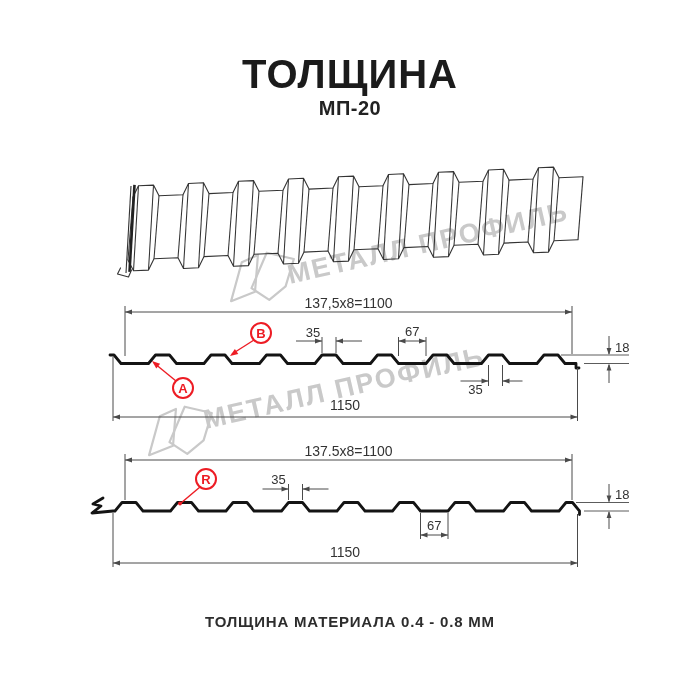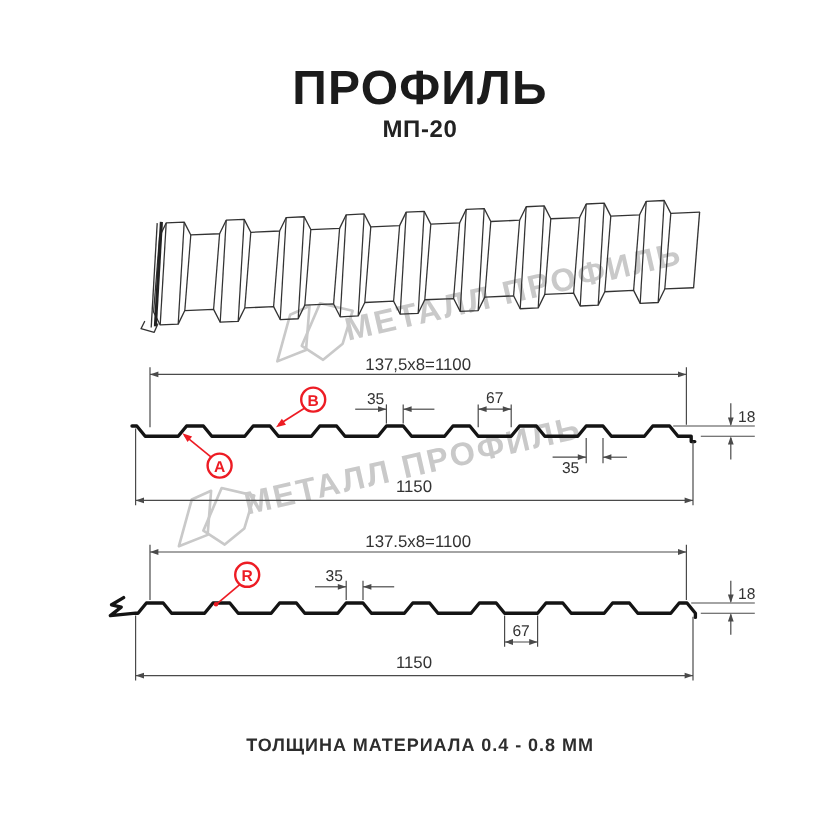--- a/index.html
+++ b/index.html
@@ -10,21 +10,21 @@
   .subtitle{position:absolute;top:97px;left:0;width:700px;text-align:center;
             font-size:20px;font-weight:bold;letter-spacing:0.5px;color:#222222;}
   .footer{position:absolute;top:613px;left:0;width:700px;text-align:center;
           font-size:15px;font-weight:bold;letter-spacing:0.8px;color:#2d2d2d;}
   #drawing{position:absolute;left:0;top:0;font-family:"Liberation Sans",sans-serif;}
 </style>
 </head>
 <body>
 
 <div class="canvas">
-  <div class="title">ПРОФИЛЬ</div>
+  <div class="title">ТОЛЩИНА</div>
   <div class="subtitle">МП-20</div>
   <svg id="drawing" width="700" height="700" viewBox="0 0 700 700">
       <g>
         <g transform="translate(222,258) rotate(-8)">
           <path d="M3,44 L19,7 L36,2 L28,38 Z" stroke="#c9c9c9" stroke-width="2.2" fill="none" stroke-linejoin="round" stroke-linecap="round"></path>
           <path d="M25,34 L45,1 L71,11 L59,37 L41,48 Z" stroke="#c9c9c9" stroke-width="2.2" fill="none" stroke-linejoin="round" stroke-linecap="round"></path>
         </g>
         <text transform="translate(290,284) rotate(-13)" font-size="27" font-weight="bold" fill="#c9c9c9" letter-spacing="2">МЕТАЛЛ ПРОФИЛЬ</text>
         <g transform="translate(140,412) rotate(-8)">
           <path d="M3,44 L19,7 L36,2 L28,38 Z" stroke="#c9c9c9" stroke-width="2.2" fill="none" stroke-linejoin="round" stroke-linecap="round"></path>

